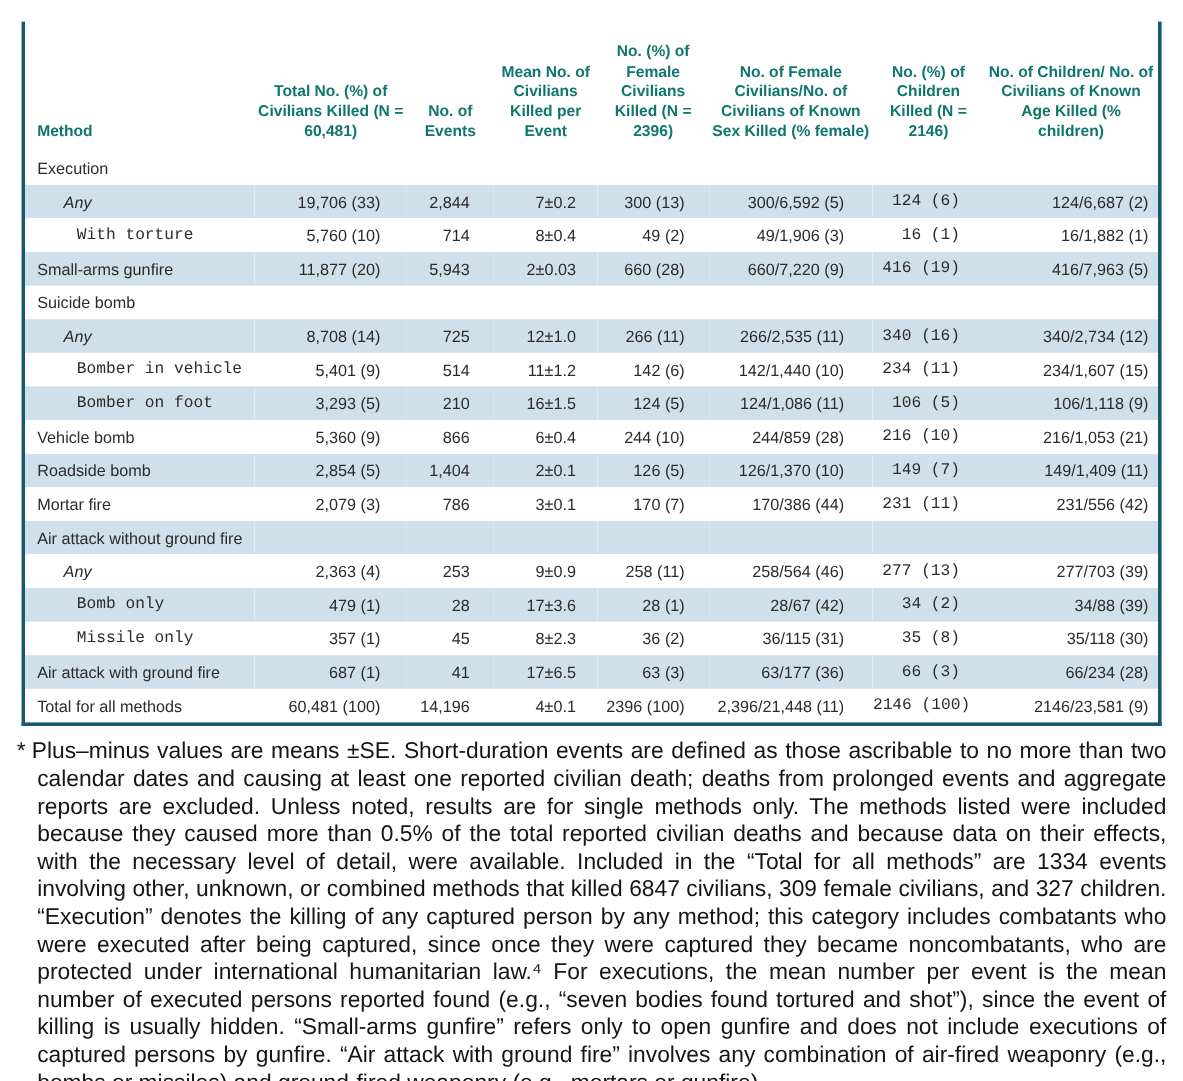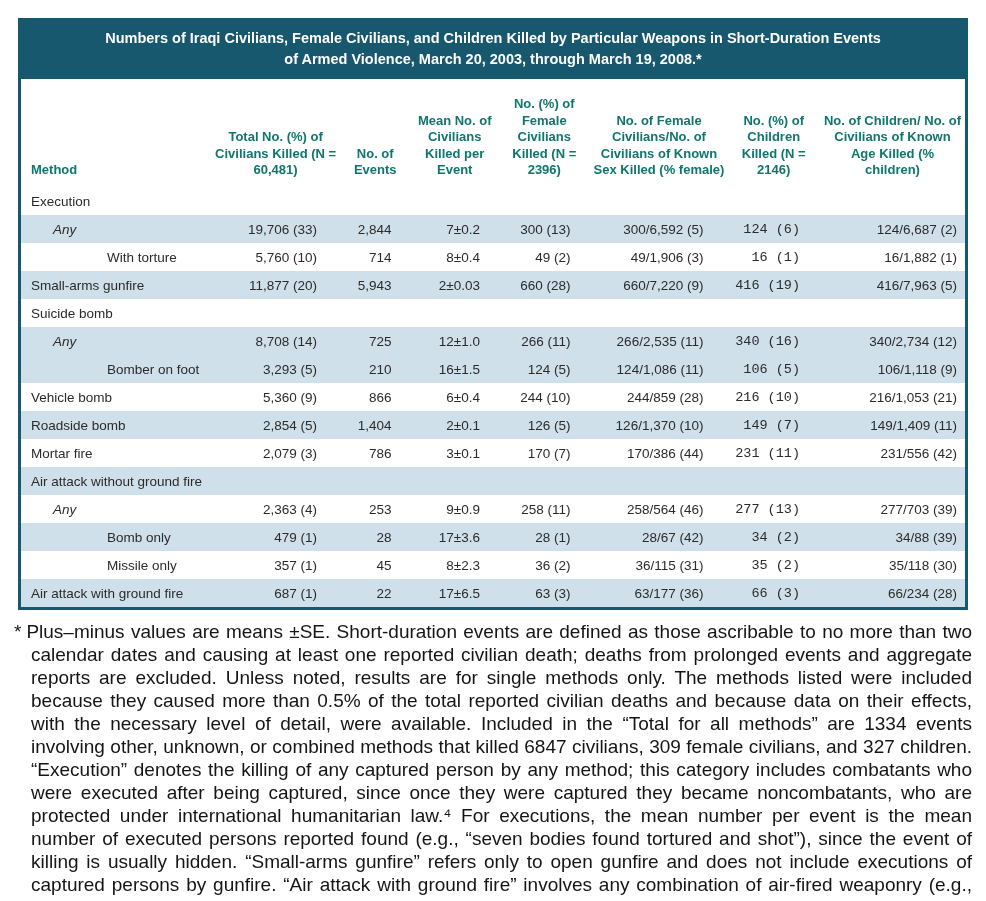--- a/index.html
+++ b/index.html
@@ -62,21 +62,21 @@
     height: 28px;
     padding: 0;
     vertical-align: middle;
     white-space: nowrap;
     overflow: hidden;
   }
   tbody tr.blue td { background: #CFE0EA; }
   tbody tr.white td { background: #ffffff; }
   td.method { text-align: left; padding-left: 10px; }
   td.method.indent-1 { padding-left: 32px; font-style: italic; }
-  td.method.indent-2 { padding-left: 86px; }
+  td.method.indent-2 { padding-left: 43px; font-family: Liberation Mono, monospace; }
   td.num { text-align: right; }
   td.num.col-0 { padding-right: 22px; }
   td.num.col-1 { padding-right: 20px; }
   td.num.col-2 { padding-right: 18px; }
   td.num.col-3 { padding-right: 20px; }
   td.num.col-4 { padding-right: 24px; }
   td.num.col-5 { padding-right: 20px; font-family: Liberation Mono, monospace; }
   td.num.col-6 { padding-right: 8px; }
 
   
@@ -98,24 +98,20 @@
     height: 0;
   }
 </style>
 </head>
 <body>
 
 <div class="page">
 
   <div class="table-card">
 
-    <div class="title-band">
-      <div>Numbers of Iraqi Civilians, Female Civilians, and Children Killed by Particular Weapons in Short-Duration Events</div>
-      <div>of Armed Violence, March 20, 2003, through March 19, 2008.*</div>
-    </div>
 
     <div class="table-box">
       <table class="data">
         <colgroup>
           <col class="c-method">
             <col class="c-total">
             <col class="c-events">
             <col class="c-mean">
           <col class="c-fem">
             <col class="c-femr">
@@ -188,20 +184,30 @@
             <tr class="blue">
               <td class="method indent-1">Any</td>
               <td class="num col-0">8,708 (14)</td>
               <td class="num col-1">725</td>
               <td class="num col-2">12±1.0</td>
               <td class="num col-3">266 (11)</td>
               <td class="num col-4">266/2,535 (11)</td>
               <td class="num col-5">340 (16)</td>
               <td class="num col-6">340/2,734 (12)</td>
             </tr>
+            <tr class="white">
+              <td class="method indent-2">Bomber in vehicle</td>
+              <td class="num col-0">5,401 (9)</td>
+              <td class="num col-1">514</td>
+              <td class="num col-2">11±1.2</td>
+              <td class="num col-3">142 (6)</td>
+              <td class="num col-4">142/1,440 (10)</td>
+              <td class="num col-5">234 (11)</td>
+              <td class="num col-6">234/1,607 (15)</td>
+            </tr>
             <tr class="blue">
               <td class="method indent-2">Bomber on foot</td>
               <td class="num col-0">3,293 (5)</td>
               <td class="num col-1">210</td>
               <td class="num col-2">16±1.5</td>
               <td class="num col-3">124 (5)</td>
               <td class="num col-4">124/1,086 (11)</td>
               <td class="num col-5">106 (5)</td>
               <td class="num col-6">106/1,118 (9)</td>
             </tr>
@@ -265,33 +271,43 @@
               <td class="num col-5">34 (2)</td>
               <td class="num col-6">34/88 (39)</td>
             </tr>
             <tr class="white">
               <td class="method indent-2">Missile only</td>
               <td class="num col-0">357 (1)</td>
               <td class="num col-1">45</td>
               <td class="num col-2">8±2.3</td>
               <td class="num col-3">36 (2)</td>
               <td class="num col-4">36/115 (31)</td>
-              <td class="num col-5">35 (2)</td>
+              <td class="num col-5">35 (8)</td>
               <td class="num col-6">35/118 (30)</td>
             </tr>
             <tr class="blue">
               <td class="method indent-0">Air attack with ground fire</td>
               <td class="num col-0">687 (1)</td>
-              <td class="num col-1">22</td>
+              <td class="num col-1">41</td>
               <td class="num col-2">17±6.5</td>
               <td class="num col-3">63 (3)</td>
               <td class="num col-4">63/177 (36)</td>
               <td class="num col-5">66 (3)</td>
               <td class="num col-6">66/234 (28)</td>
             </tr>
+            <tr class="white">
+              <td class="method indent-0">Total for all methods</td>
+              <td class="num col-0">60,481 (100)</td>
+              <td class="num col-1">14,196</td>
+              <td class="num col-2">4±0.1</td>
+              <td class="num col-3">2396 (100)</td>
+              <td class="num col-4">2,396/21,448 (11)</td>
+              <td class="num col-5">2146 (100)</td>
+              <td class="num col-6">2146/23,581 (9)</td>
+            </tr>
           </tbody>
       </table>
     </div>
 
   </div>
 
   <div class="footnote">
     <span class="marker">*</span><span>Plus–minus values are means ±SE. Short-duration events are defined as those ascribable to no more than two calendar dates and causing at least one reported civilian death; deaths from prolonged events and aggregate reports are excluded. Unless noted, results are for single methods only. The methods listed were included because they caused more than 0.5% of the total reported civilian deaths and because data on their effects, with the necessary level of detail, were available. Included in the “Total for all methods” are 1334 events involving other, unknown, or combined methods that killed 6847 civilians, 309 female civilians, and 327 children. “Execution” denotes the killing of any captured person by any method; this category includes combatants who were executed after being captured, since once they were captured they became noncombatants, who are protected under international humanitarian law.⁴ For executions, the mean number per event is the mean number of executed persons reported found (e.g., “seven bodies found tortured and shot”), since the event of killing is usually hidden. “Small-arms gunfire” refers only to open gunfire and does not include executions of captured persons by gunfire. “Air attack with ground fire” involves any combination of air-fired weaponry (e.g., bombs or missiles) and ground-fired weaponry (e.g., mortars or gunfire).</span>
   </div>
 

